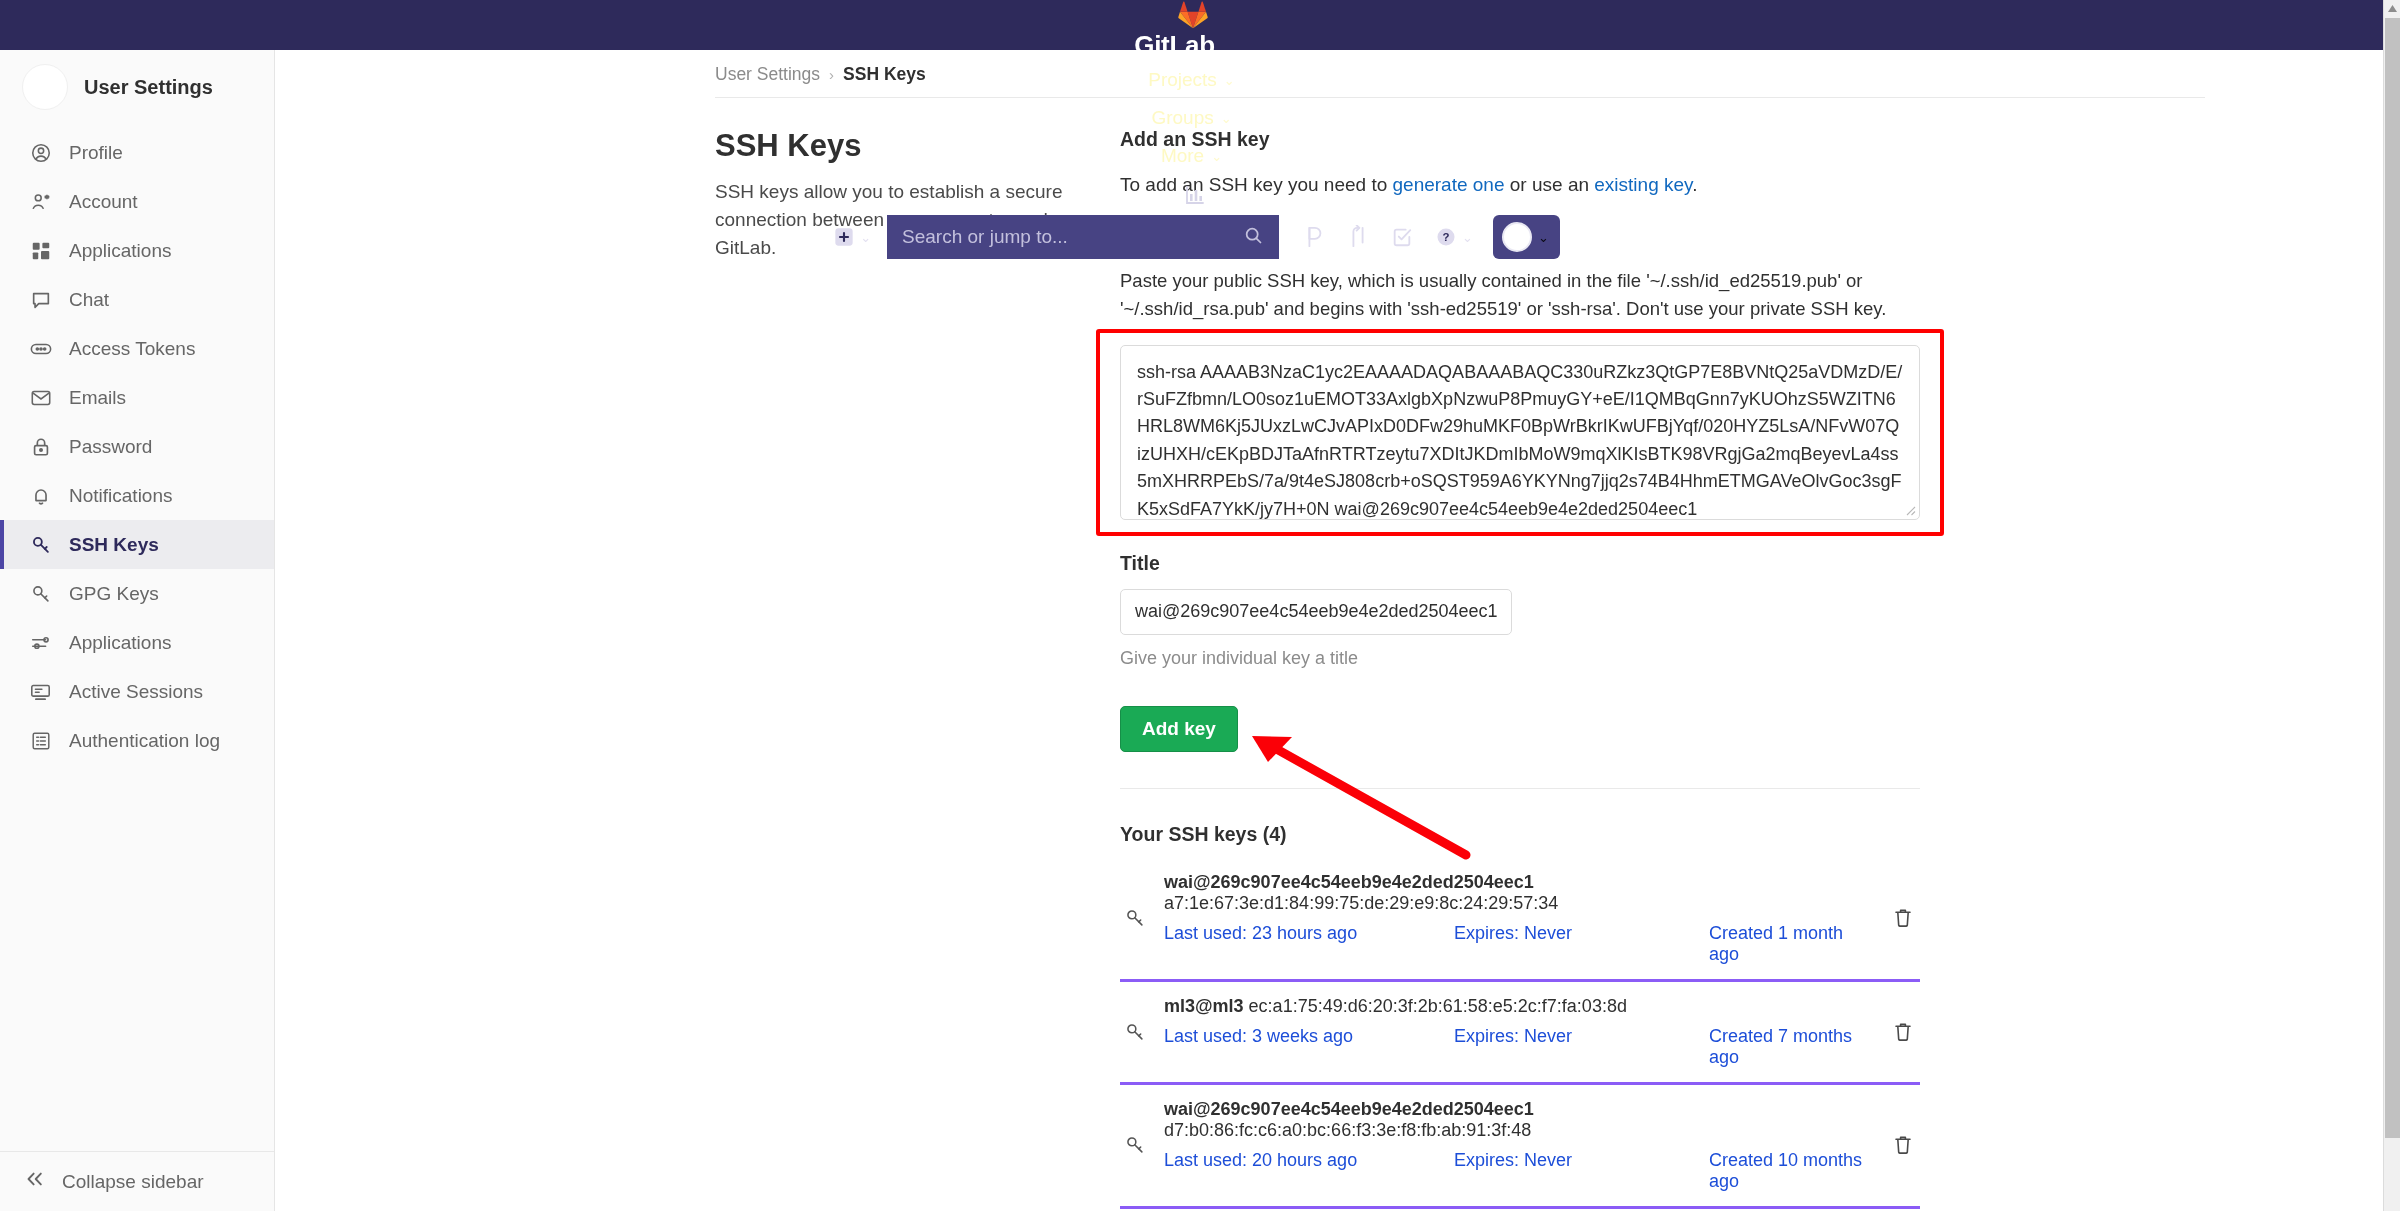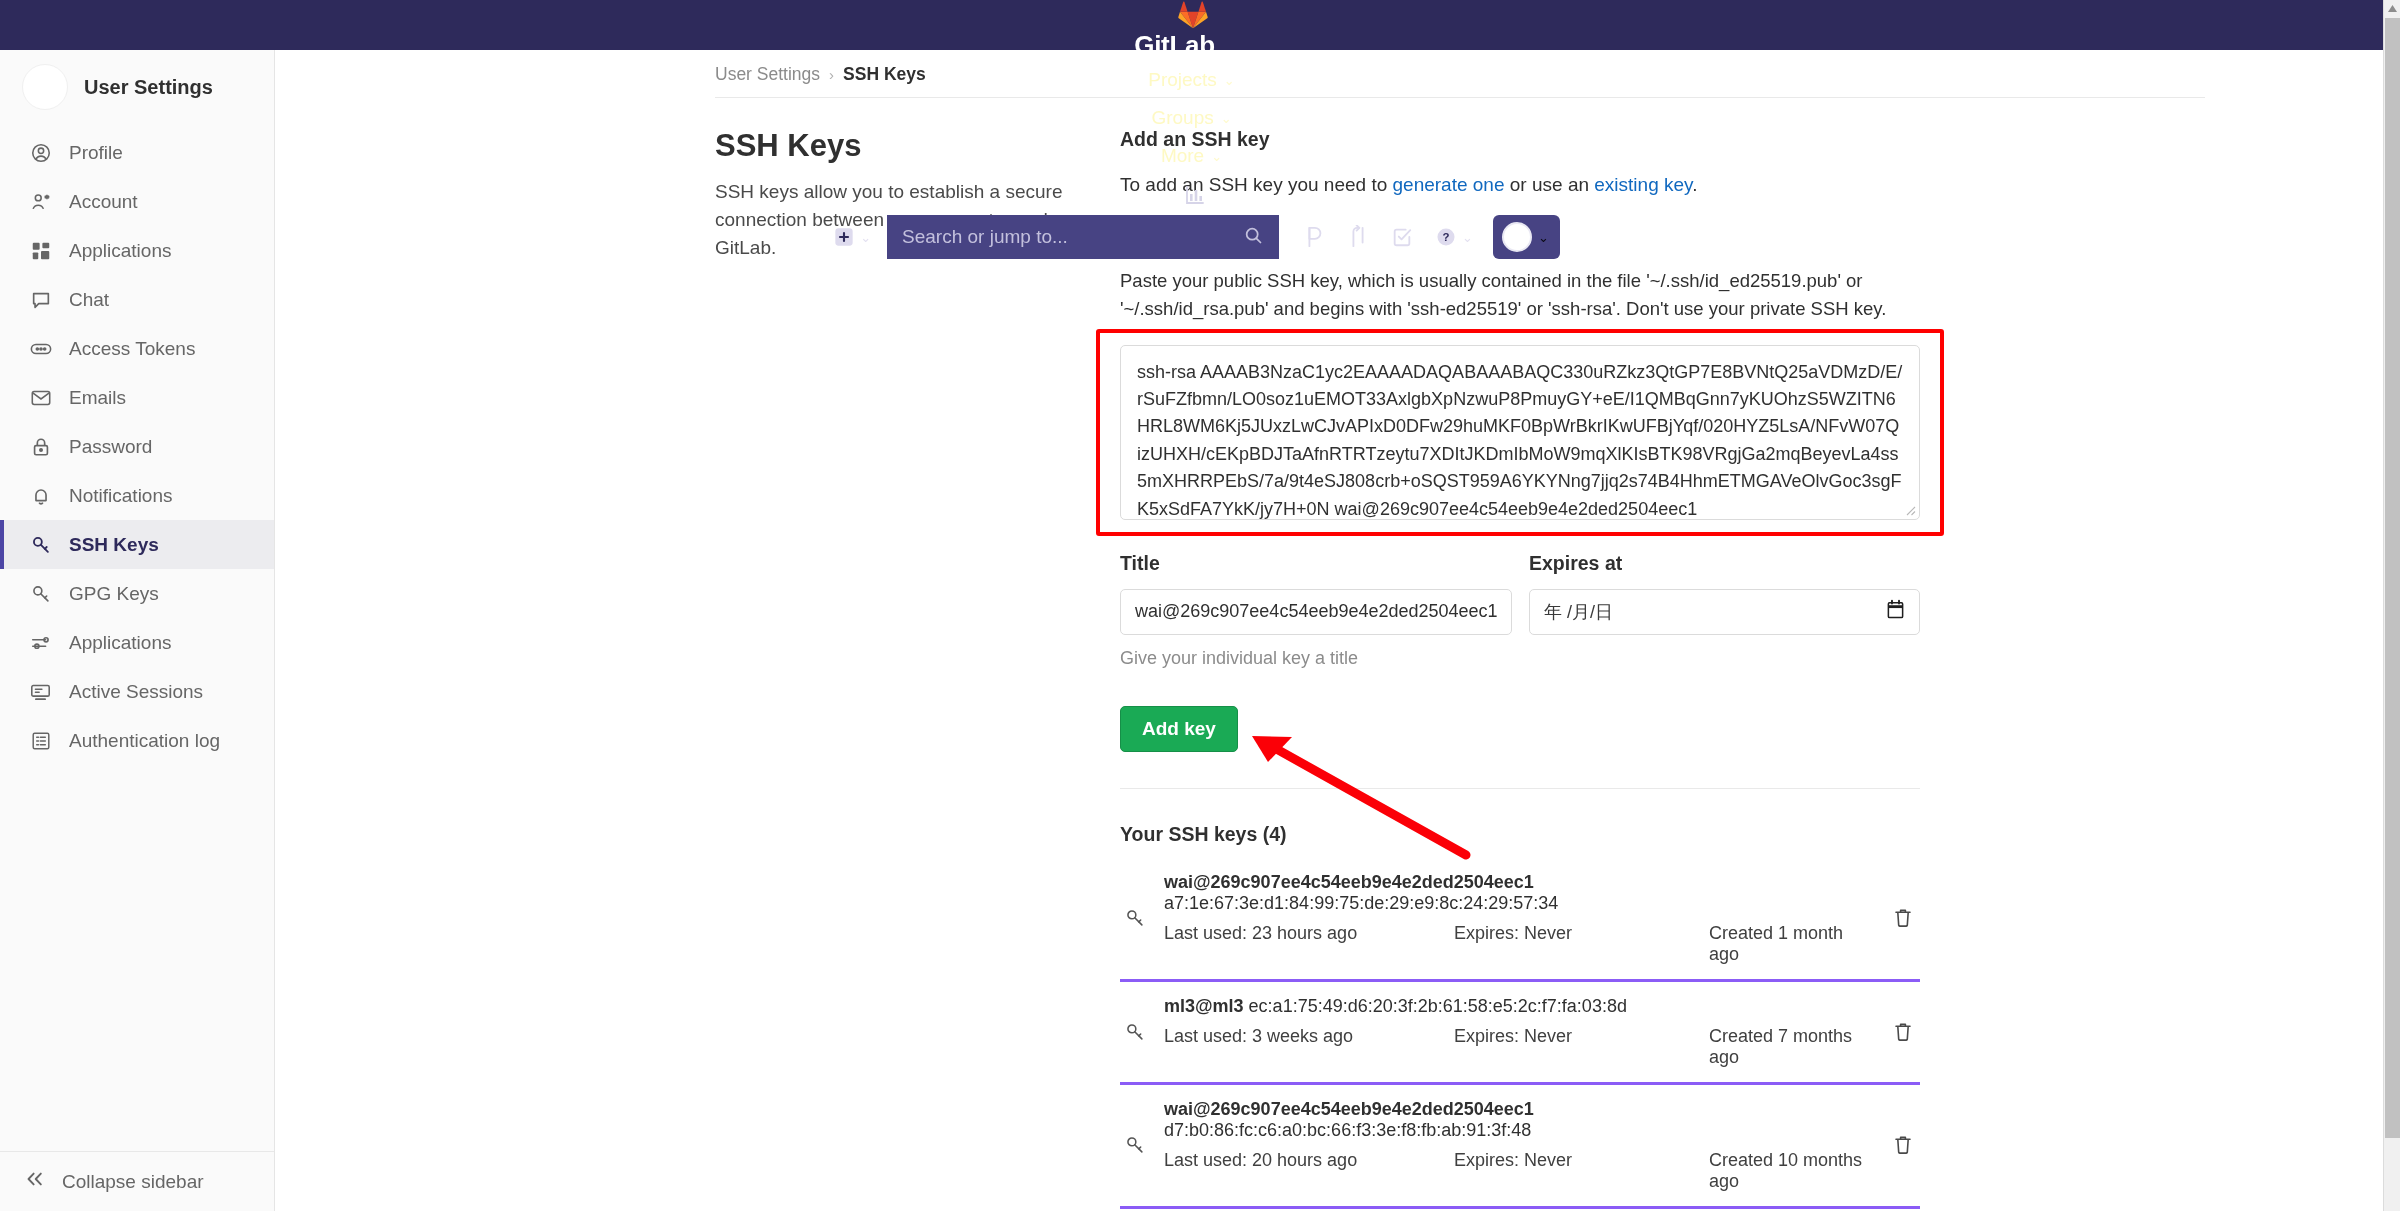--- a/index.html
+++ b/index.html
@@ -120,21 +120,21 @@
 
   .key-row { width: 800px; border-top: 3px solid #8b5cf6; padding: 14px 0 14px 0;
              display: flex; align-items: center; gap: 14px; }
   .key-row:first-of-type { border-top: none; }
   .key-row .kico { width: 30px; flex: none; display: flex; justify-content: center;
                    color: #555; }
   .key-body { flex: 1 1 auto; }
   .key-line1 { font-size: 18px; color: #303030; margin-bottom: 9px; }
   .key-line1 .kname { font-weight: 700; }
   .key-line1 .kfp { color: #303030; }
-  .key-line2 { display: flex; font-size: 18px; color: #404040; }
+  .key-line2 { display: flex; font-size: 18px; color: #1d4ed8; }
   .key-line2 .c1 { width: 290px; }
   .key-line2 .c2 { width: 255px; }
   .key-line2 .c3 { flex: 1; }
   .trash { width: 34px; flex: none; display: flex; justify-content: center; color: #4a4a4a; }
 
   
   .arrow-svg { position: absolute; left: 0; top: 0; width: 2400px; height: 1211px;
                pointer-events: none; z-index: 30; }
 
   
@@ -436,33 +436,20 @@
 
       <div class="fields">
         <div class="field">
           <span class="flbl">Title</span>
           <div class="inp f-title">
             <span>wai@269c907ee4c54eeb9e4e2ded2504eec1</span>
           </div>
           <span class="sub-hint">Give your individual key a title</span>
         </div>
 
-        <div class="field">
-          <span class="flbl">Expires at</span>
-          <div class="inp f-exp">
-            <span>年 /月/日</span>
-            <span>
-              <svg width="19" height="21" viewBox="0 0 20 22" fill="none" stroke="#1f1f1f" stroke-width="1.6">
-                <rect x="2.5" y="4" width="15" height="15.5" rx="1.2"></rect>
-                <path d="M2.5 8 h15" stroke-width="3"></path>
-                <path d="M6.3 1.8 v3 M13.7 1.8 v3" stroke-linecap="round" stroke-width="2"></path>
-              </svg>
-            </span>
-          </div>
-        </div>
       </div>
 
       <div class="addkey-btn">Add key</div>
 
       <div class="hr"></div>
 
       <div class="list-title">Your SSH keys (4)</div>
 
       <div>
 

